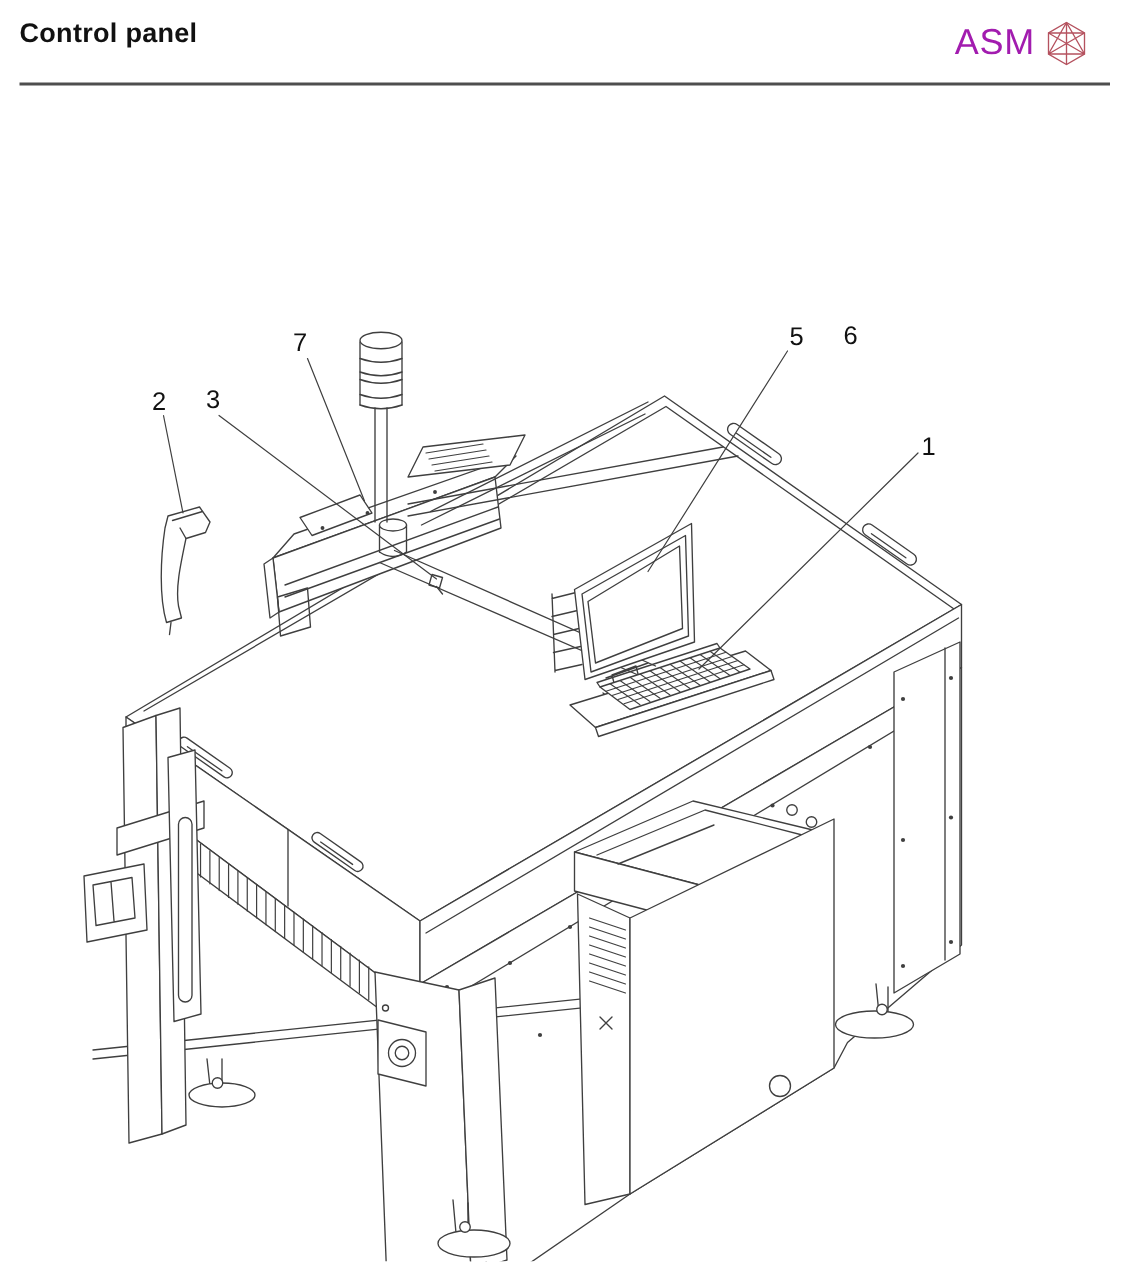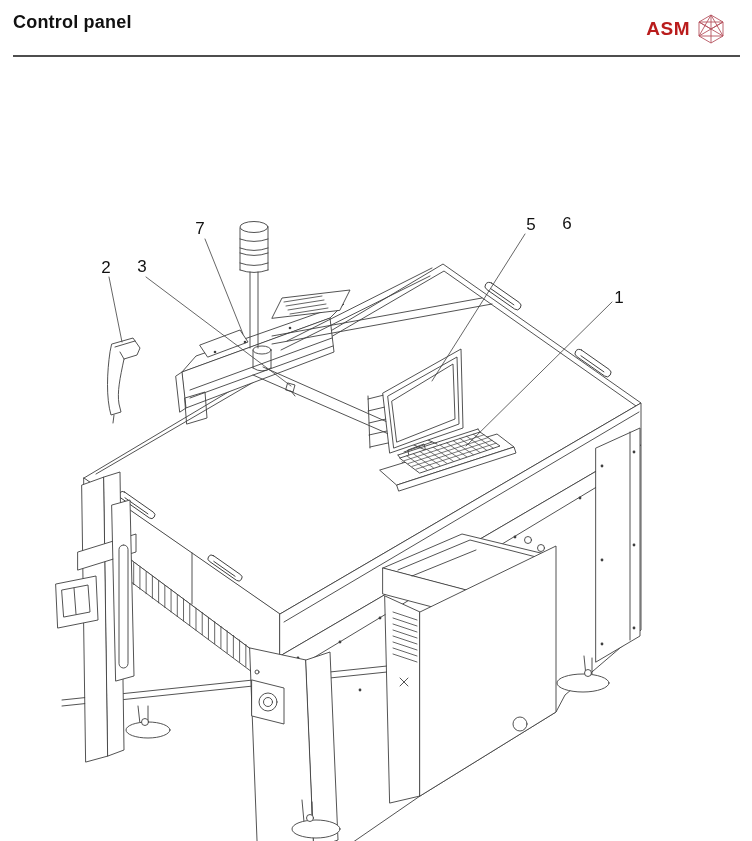--- a/index.html
+++ b/index.html
@@ -1,21 +1,21 @@
 <!DOCTYPE html>
 <html><head>
 <meta charset="utf-8">
 <style>
   html,body{margin:0;padding:0;background:#fff;}
   body{width:752px;height:841px;font-family:"Liberation Sans",sans-serif;color:#1a1a1a;position:relative;overflow:hidden;}
   .header{position:absolute;left:0;top:0;width:752px;}
   .title{position:absolute;left:13px;top:12px;font-size:18px;font-weight:bold;letter-spacing:.2px;color:#111;}
   .rule{position:absolute;left:13px;top:55px;width:727px;height:2px;background:#4e4e4e;}
   .brand{position:absolute;right:26px;top:13px;display:flex;align-items:center;gap:6px;}
-  .brand-text{font-size:19px;font-weight:bold;color:#b91c1c;letter-spacing:.5px;}
+  .brand-text{font-size:24px;font-weight:normal;color:#a21caf;letter-spacing:.5px;}
   svg text.callout{font-family:"Liberation Sans",sans-serif;font-size:17px;fill:#111;}
   .fig{position:absolute;left:0;top:0;}
 </style>
 </head>
 <body>
 
 <div class="header">
   <div class="title">Control panel</div>
   <div class="brand">
     <span class="brand-text">ASM</span>

